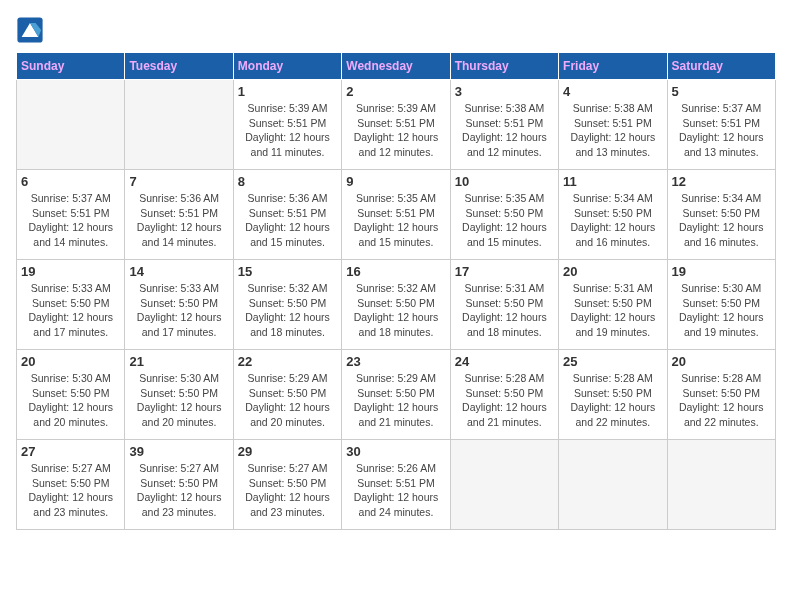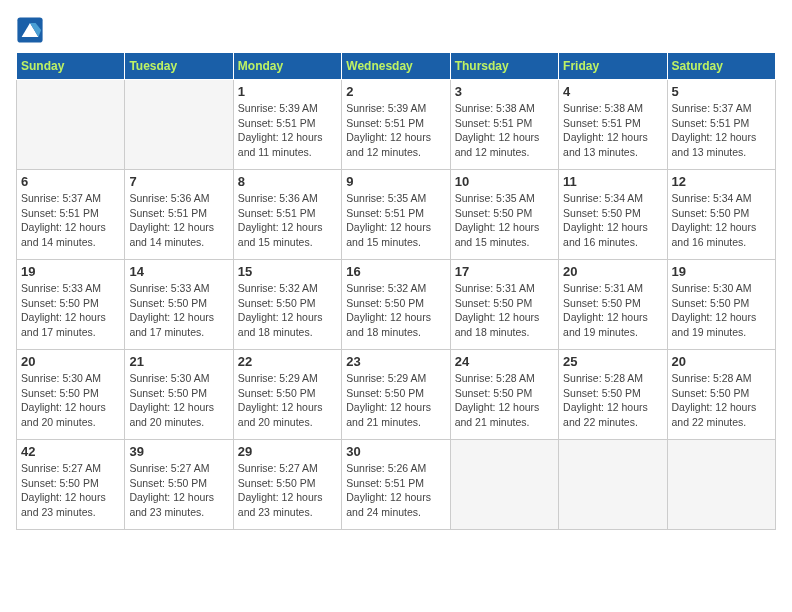--- a/index.html
+++ b/index.html
@@ -49,21 +49,21 @@
       font-size: 14px;
       color: #555;
     }
     .calendar {
       width: 100%;
       border-collapse: collapse;
       font-size: 11px;
     }
     .calendar th {
       background-color: #1a5fa8;
-      color: #bef264;
+      color: #f0abfc;
       padding: 6px 4px;
       text-align: left;
       font-size: 12px;
       font-weight: bold;
       border: 1px solid #fff;
       margin-top: 16px;
     }
     .calendar td {
       border: 1px solid #ccc;
       vertical-align: top;
@@ -79,20 +79,21 @@
       font-size: 13px;
       font-weight: bold;
       color: #333;
       display: block;
       margin-bottom: 2px;
     }
     .day-info {
       color: #444;
       font-size: 10.5px;
       line-height: 1.4;
+      text-align: center;
     }
   </style>
 </head>
 <body>
 
 <div class="header-area">
   <div class="logo">
     <svg class="logo-icon" viewBox="0 0 40 40">
       <rect x="2" y="2" width="36" height="36" rx="4" fill="#1a5fa8"></rect>
       <polygon points="8,30 20,10 32,30" fill="#fff"></polygon>
@@ -235,21 +236,21 @@
           <span class="day-number">25</span>
           <div class="day-info">Sunrise: 5:28 AM<br>Sunset: 5:50 PM<br>Daylight: 12 hours and 22 minutes.</div>
         </td>
         <td>
           <span class="day-number">20</span>
           <div class="day-info">Sunrise: 5:28 AM<br>Sunset: 5:50 PM<br>Daylight: 12 hours and 22 minutes.</div>
         </td>
       </tr>
       <tr>
         <td>
-          <span class="day-number">42</span>
+          <span class="day-number">27</span>
           <div class="day-info">Sunrise: 5:27 AM<br>Sunset: 5:50 PM<br>Daylight: 12 hours and 23 minutes.</div>
         </td>
         <td>
           <span class="day-number">39</span>
           <div class="day-info">Sunrise: 5:27 AM<br>Sunset: 5:50 PM<br>Daylight: 12 hours and 23 minutes.</div>
         </td>
         <td>
           <span class="day-number">29</span>
           <div class="day-info">Sunrise: 5:27 AM<br>Sunset: 5:50 PM<br>Daylight: 12 hours and 23 minutes.</div>
         </td>

